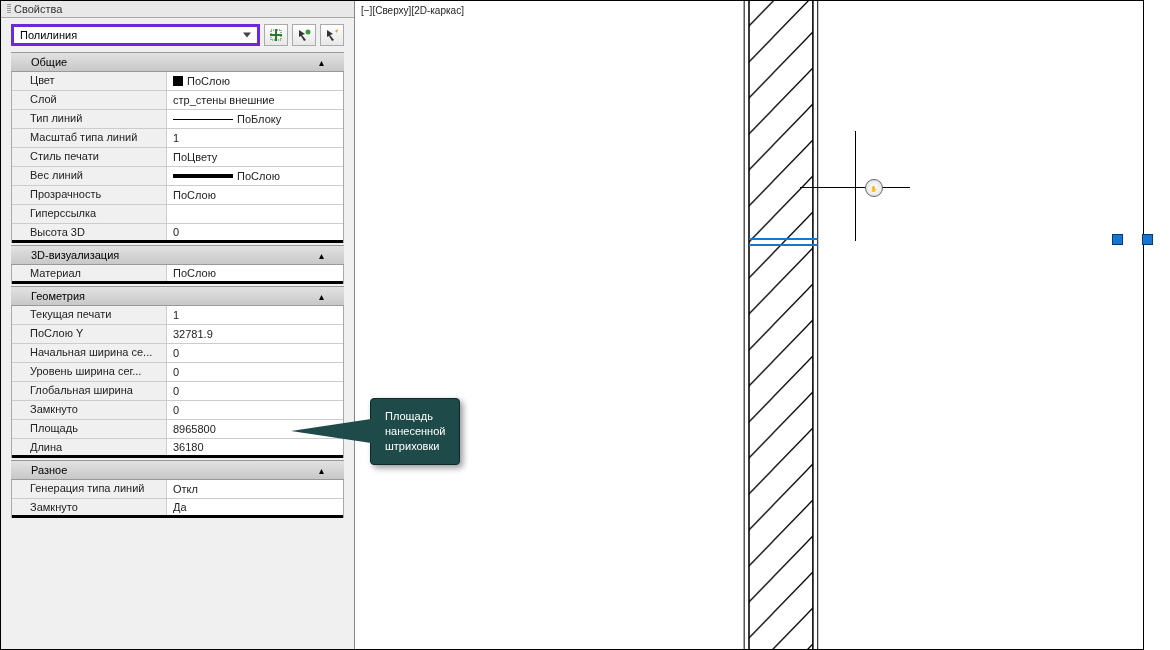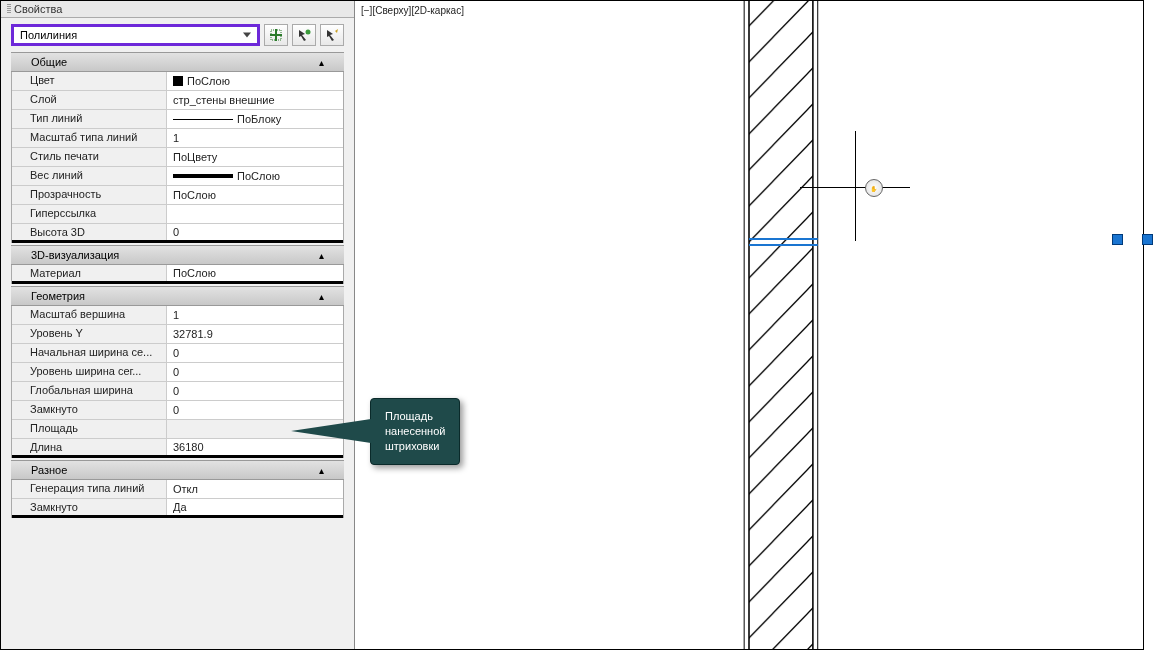--- a/index.html
+++ b/index.html
@@ -164,27 +164,27 @@
         </div>
     </div>
     <div class="spacer"></div>
 
     <div class="section-header">
       <span>Геометрия</span>
       <span class="chev">▴</span>
     </div>
     <div class="props">
       <div class="prop-row">
-          <div class="prop-label">Масштаб вершина</div>
+          <div class="prop-label">Текущая печати</div>
           <div class="prop-val">
             <span>1</span>
           </div>
         </div>
       <div class="prop-row">
-          <div class="prop-label">Уровень Y</div>
+          <div class="prop-label">ПоСлою Y</div>
           <div class="prop-val">
             <span>32781.9</span>
           </div>
         </div>
       <div class="prop-row">
           <div class="prop-label">Начальная ширина се...</div>
           <div class="prop-val">
             <span>0</span>
           </div>
         </div>
@@ -201,20 +201,23 @@
           </div>
         </div>
       <div class="prop-row">
           <div class="prop-label">Замкнуто</div>
           <div class="prop-val">
             <span>0</span>
           </div>
         </div>
       <div class="prop-row">
           <div class="prop-label">Площадь</div>
+          <div class="prop-val">
+            <span>8965800</span>
+          </div>
         </div>
       <div class="prop-row">
           <div class="prop-label">Длина</div>
           <div class="prop-val">
             <span>36180</span>
           </div>
         </div>
     </div>
     <div class="spacer"></div>
 

